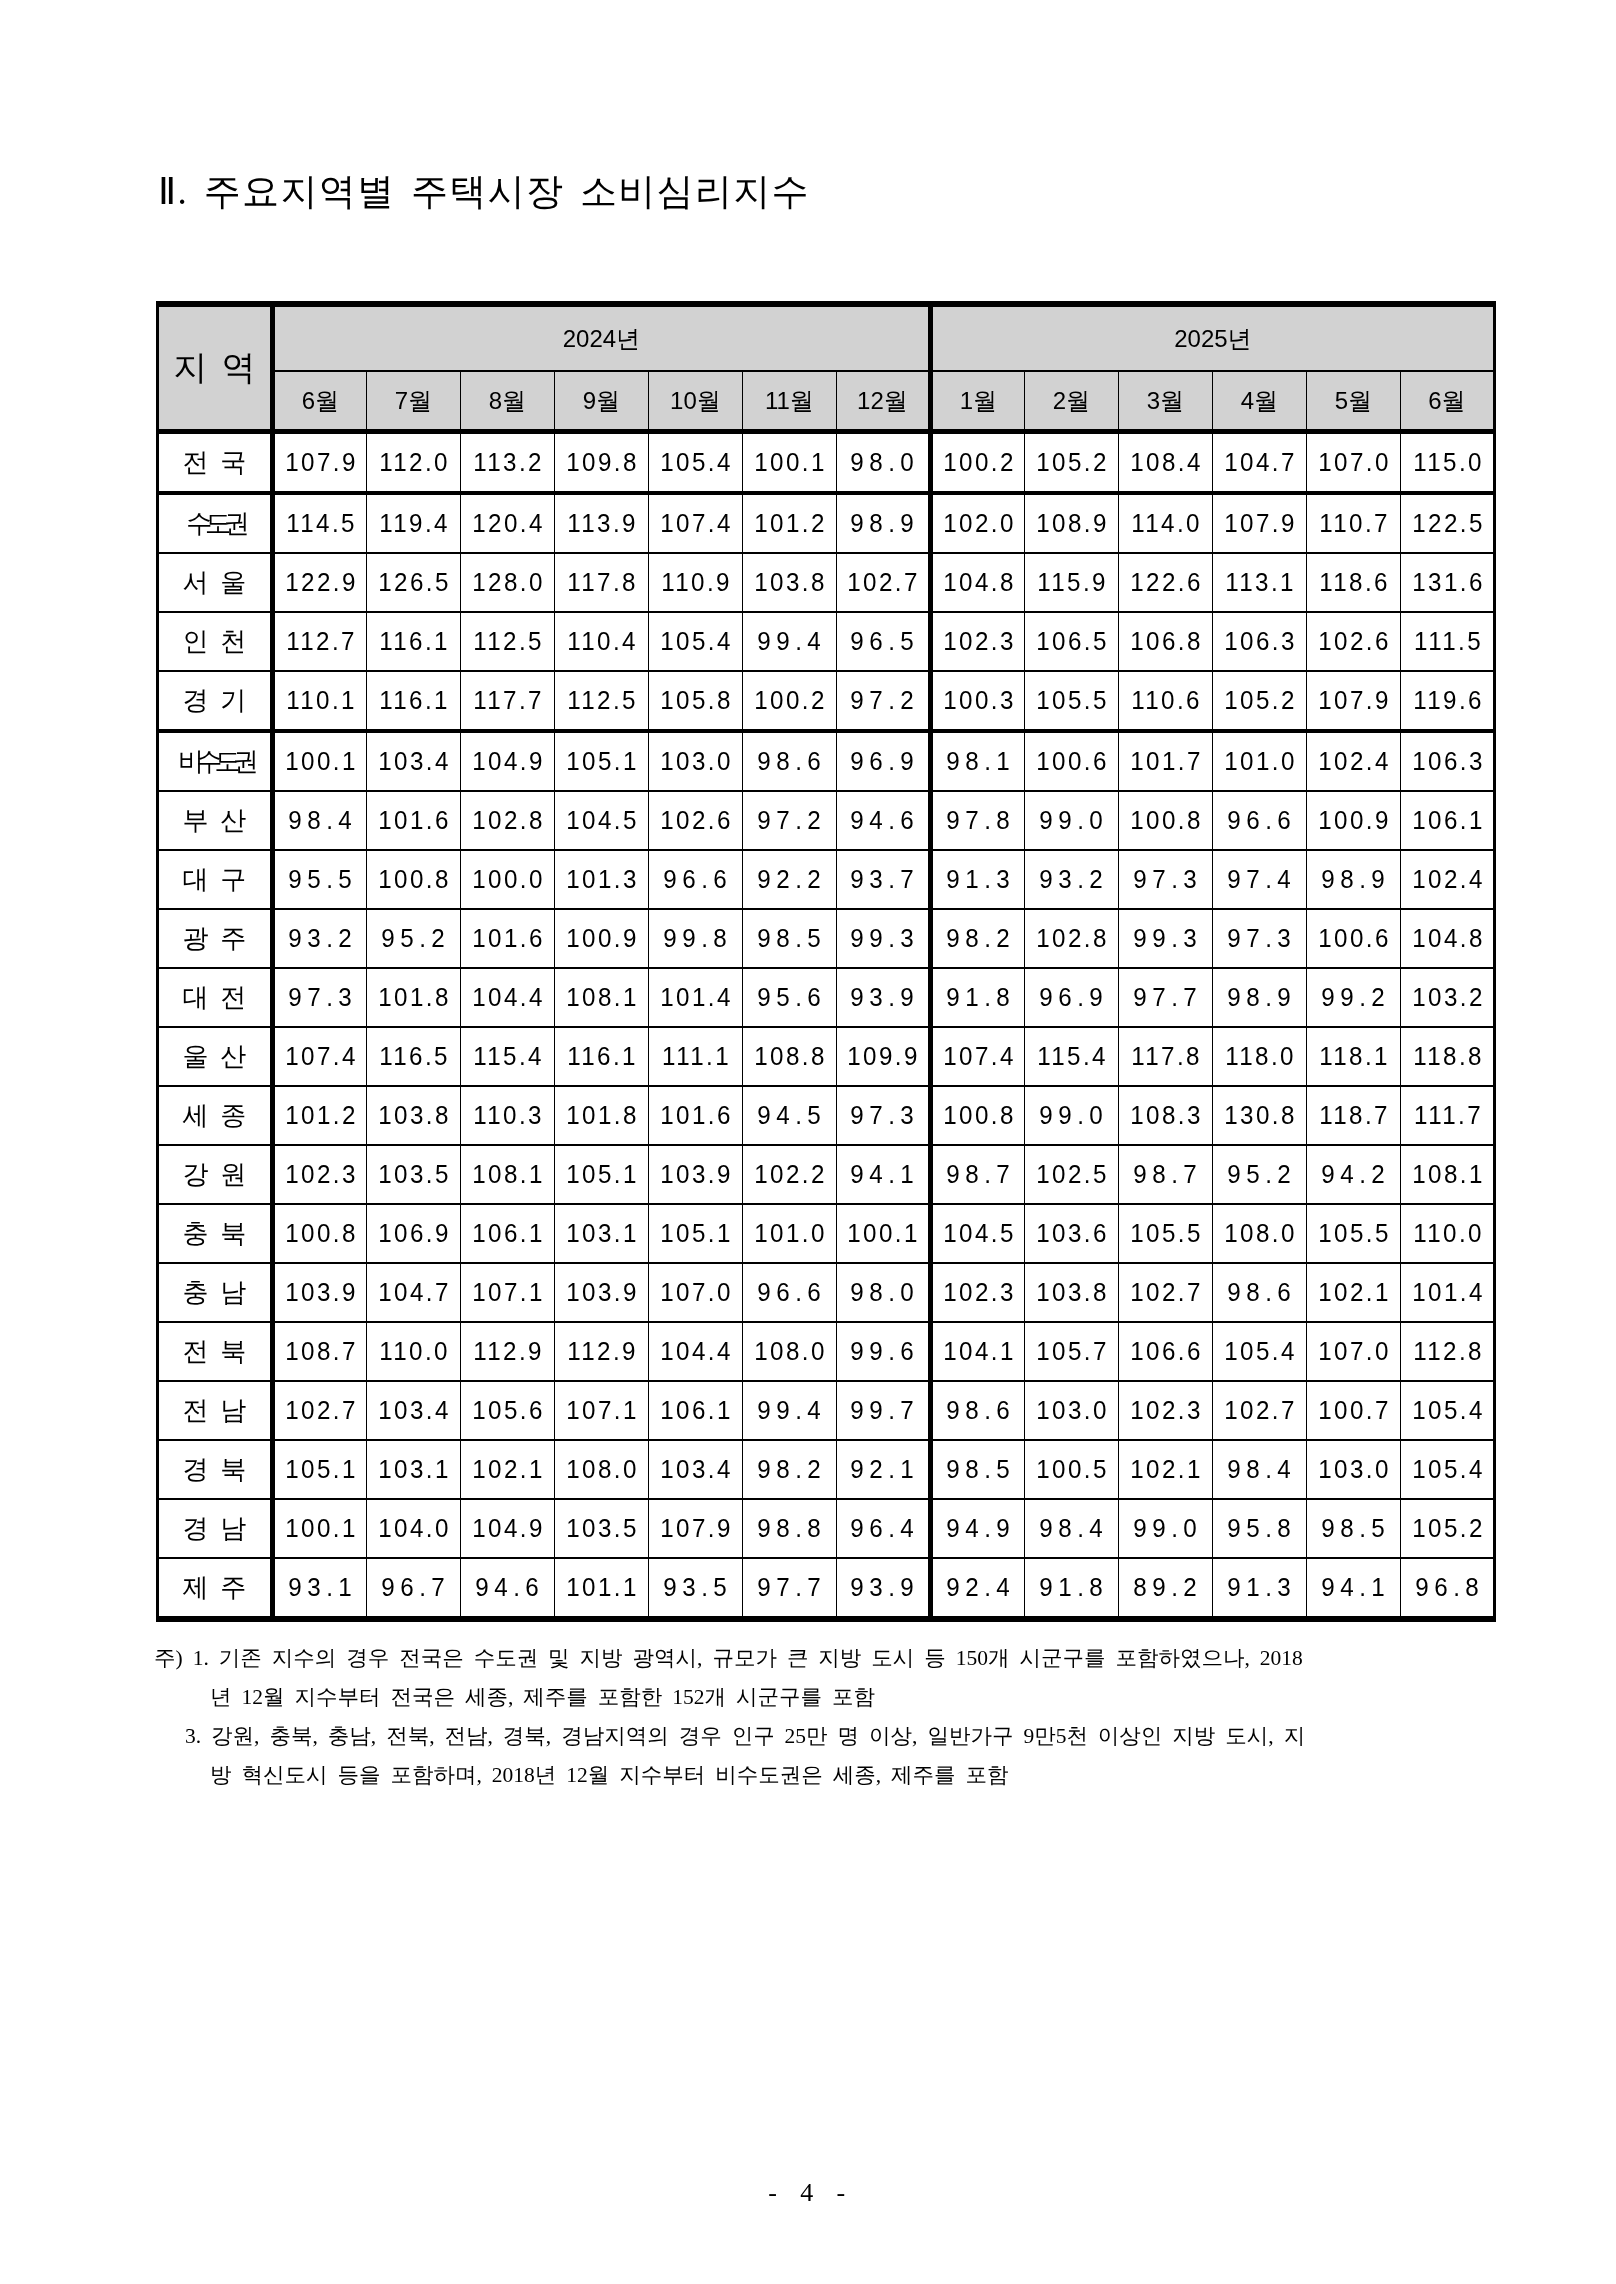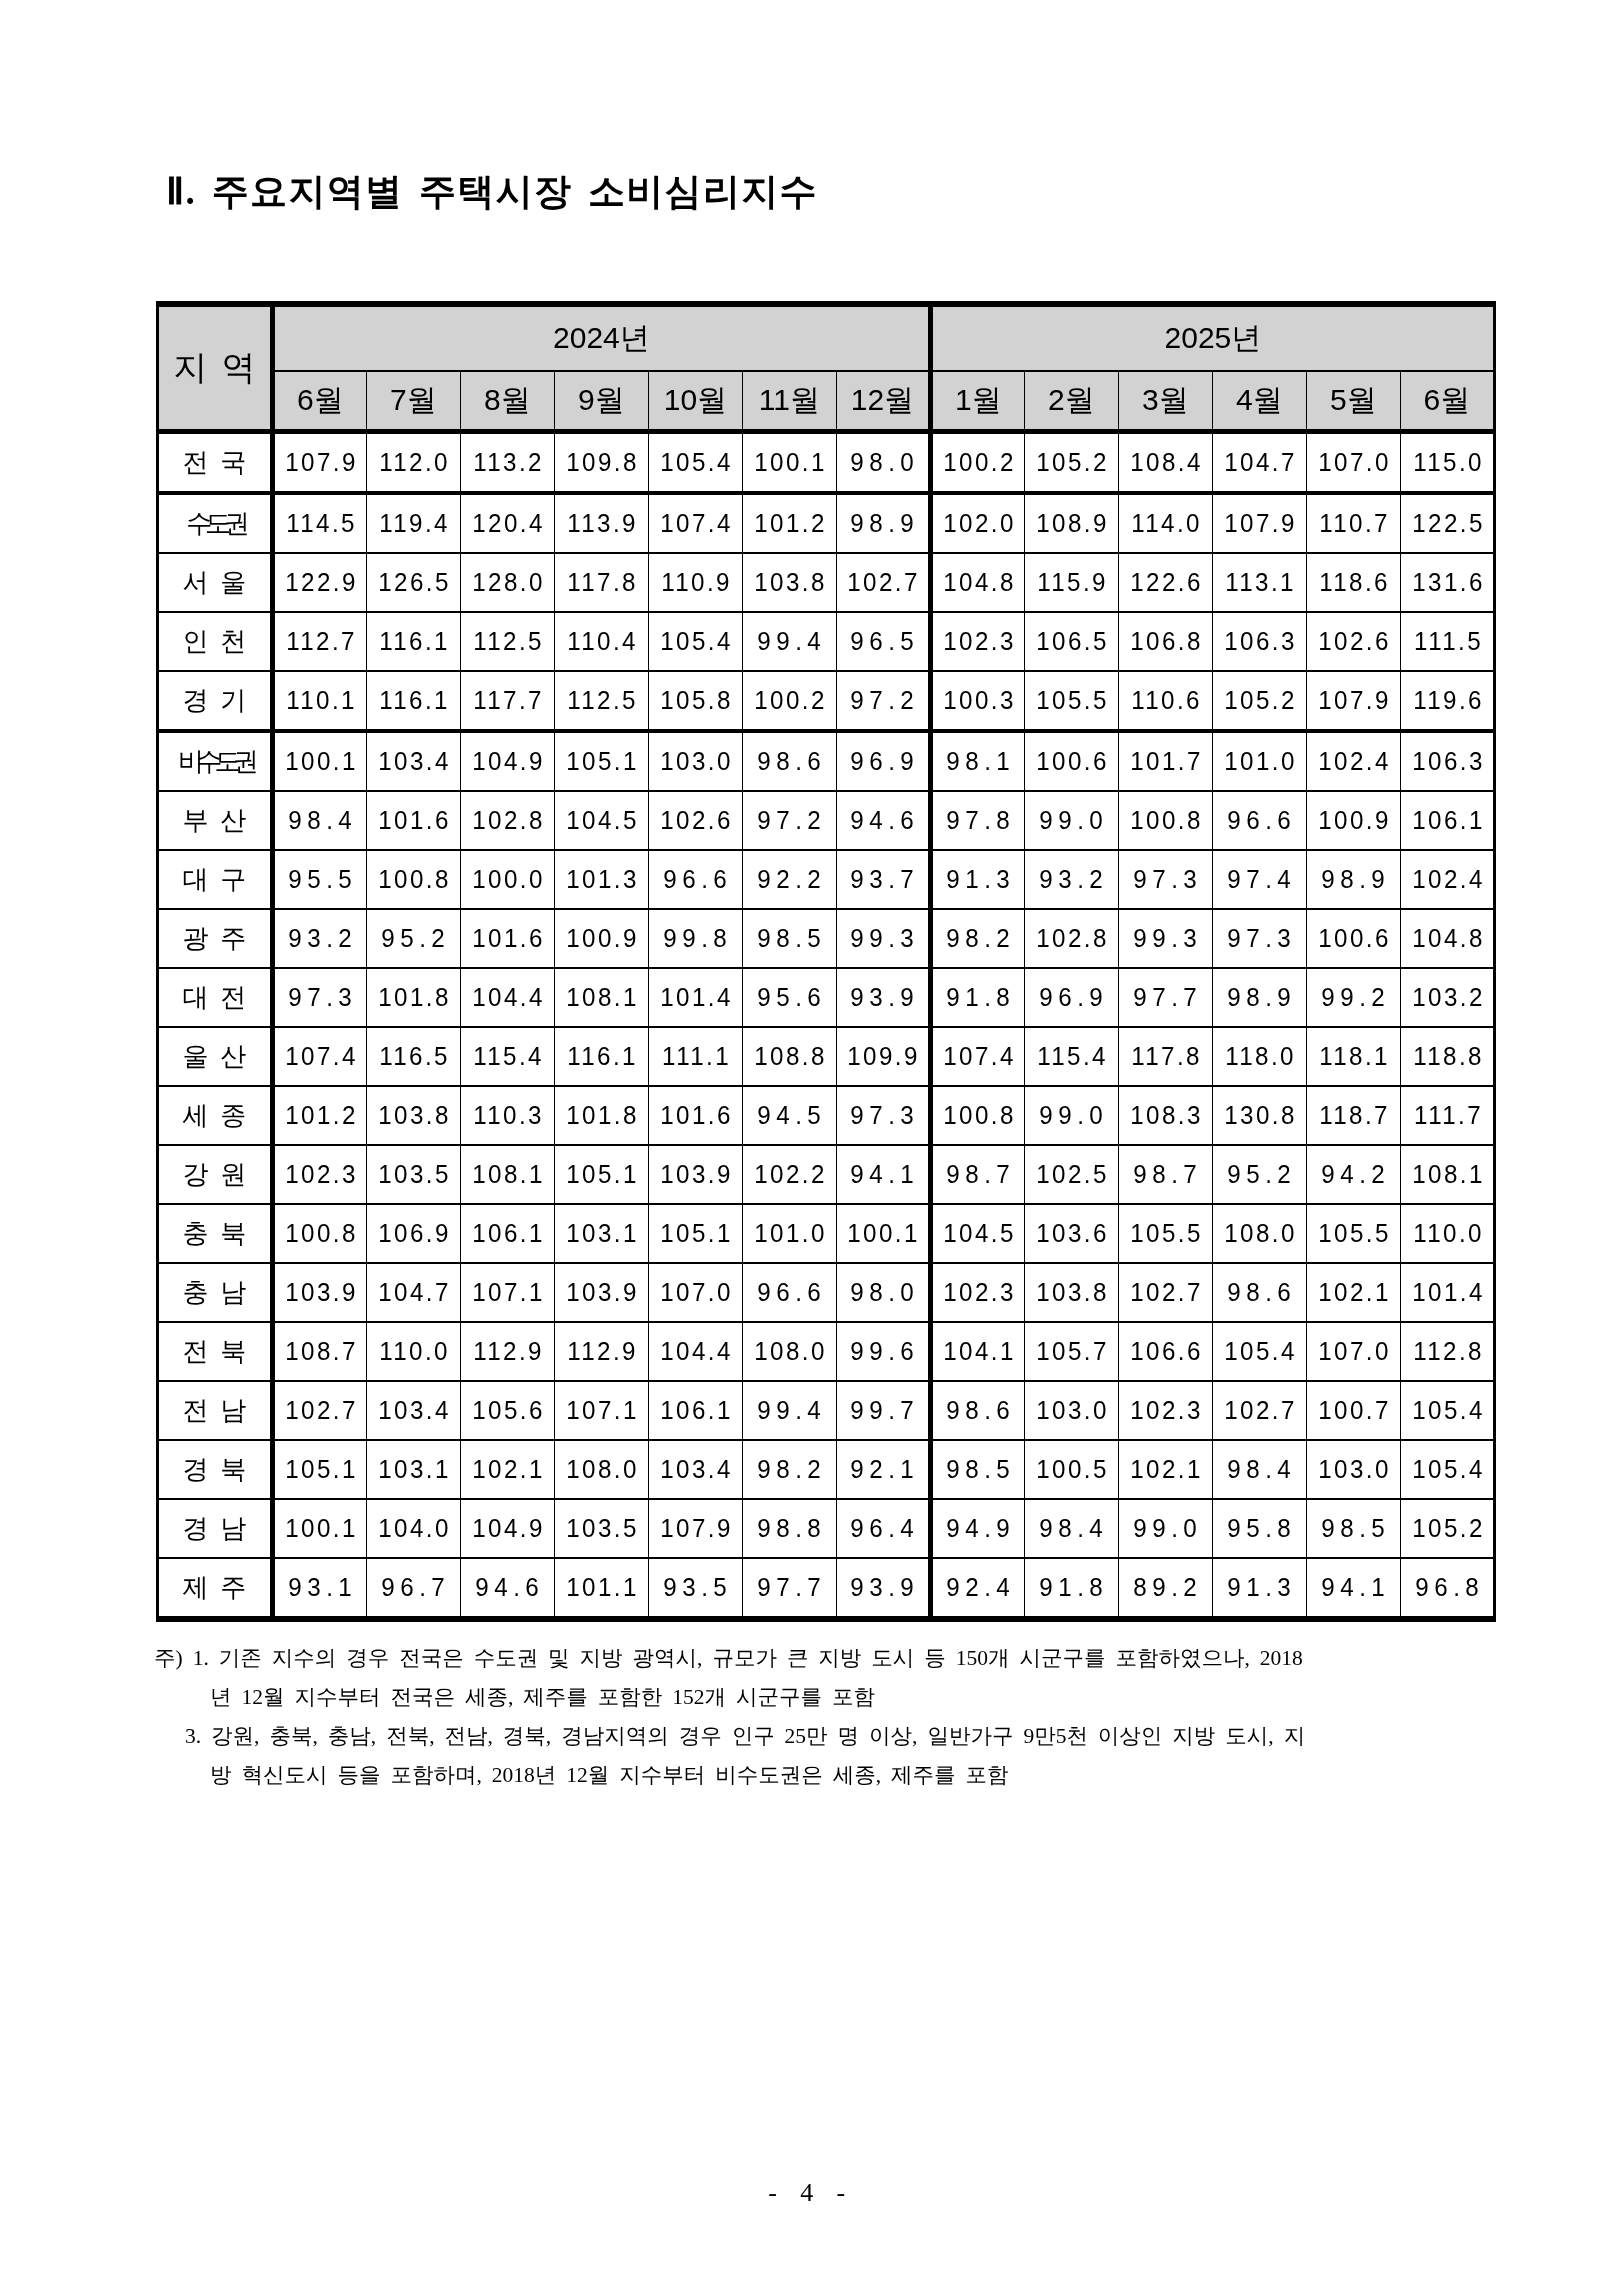--- a/index.html
+++ b/index.html
@@ -2,33 +2,33 @@
 <html style="font-size:10.4px"><head>
 <meta charset="utf-8">
 <style>
   html,body{margin:0;padding:0;}
   body{
     width:1616px;height:2284px;position:relative;background:#ffffff;
     font-family:"Liberation Sans",sans-serif;color:#000;overflow:hidden;
   }
   .title{
     position:absolute;left:158px;top:142px;
-    font-family:"Liberation Serif",serif;font-weight:bold;
-    font-size:37px;letter-spacing:1.3px;word-spacing:5.2px;white-space:nowrap;margin-left:8px;
+    font-family:"Liberation Serif",serif;font-weight:normal;
+    font-size:37px;letter-spacing:1.3px;word-spacing:5.2px;white-space:nowrap;
   }
   .table-wrap{position:absolute;left:156px;top:301px;}
   table.t{border-collapse:collapse;table-layout:fixed;}
   .t col.c-region{width:93px;}
   .t col.c-month{width:94px;}
   .t th,.t td{
     border:solid #000;border-width:2px 1.3px;padding:0;margin:0;
     text-align:center;vertical-align:middle;font-weight:normal;
     overflow:hidden;white-space:nowrap;
   }
-  .t .hd{background:#d2d2d2;font-size:30px;}
+  .t .hd{background:#d2d2d2;font-size:24px;}
   .t tr.hrow1 th{height:63px;border-top:6.5px solid #000;}
   .t tr.hrow2 th{height:57px;border-bottom:5.9px solid #000;}
   .t th.region-h{
     border-left:3.9px solid #000;border-right:5.9px solid #000;border-bottom:5.9px solid #000;
     font-size:34px;letter-spacing:14.3px;padding-left:14.3px;
   }
   .t td{height:57px;font-size:26px;background:#fff;}
   .t td.region{
     border-left:3.9px solid #000;border-right:5.9px solid #000;font-size:26px;font-family:Liberation Mono, monospace;
   }

